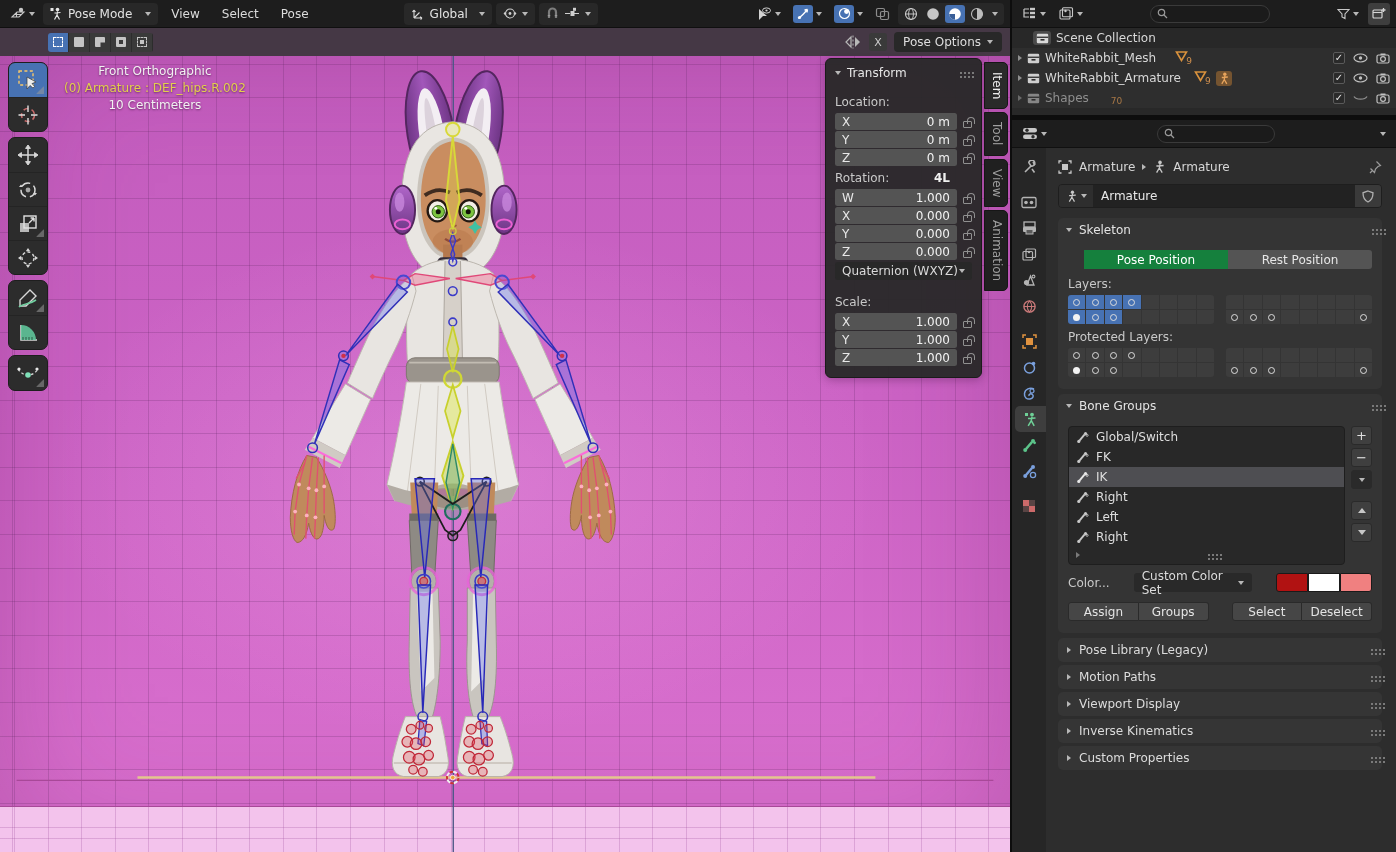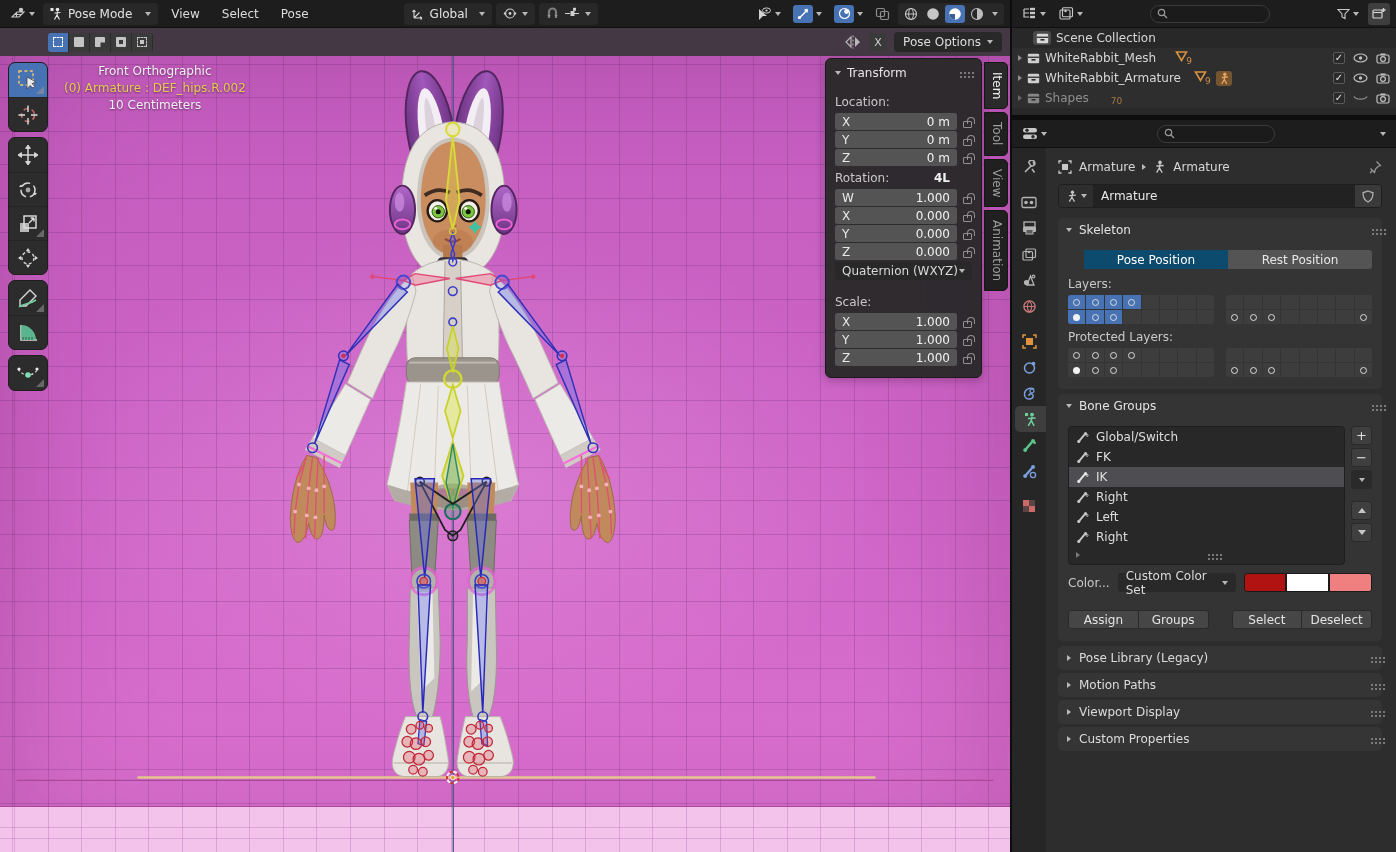--- a/index.html
+++ b/index.html
@@ -108,40 +108,40 @@
   .idname .seg-ico { width:34px;height:100%;background:#2e2e2e;display:flex;align-items:center;justify-content:center;gap:3px; }
   .idname .seg-txt { flex:1;height:100%;background:#222;display:flex;align-items:center;padding:0 8px;color:#e8e8e8; }
   .idname .seg-shield { width:26px;height:100%;background:#3a3a3a;display:flex;align-items:center;justify-content:center; }
 
   .panel { background:#343434;border-radius:5px;margin-bottom:5px; }
   .panel-h { height:24px;display:flex;align-items:center;gap:7px;padding:0 8px;color:#e3e3e3; }
   .panel-b { padding:2px 10px 12px 10px; }
 
   .seg2 { display:flex;height:19px;border-radius:3px;overflow:hidden;margin:6px 0 8px 0; }
   .seg2 .s { flex:1;display:flex;align-items:center;justify-content:center;color:#e6e6e6;background:#545454; }
-  .seg2 .s.on { background:#0c4a6e;color:#fff;margin-left:16px; }
+  .seg2 .s.on { background:#15803d;color:#fff;margin-left:16px; }
   .lay-lbl { color:#c9c9c9;margin:6px 0 4px 0; }
   .lay-wrap { display:flex;gap:12px; }
   .layer-grid { flex:1;display:flex;flex-direction:column;gap:1px;border-radius:3px;overflow:hidden; }
   .layer-row { display:flex;gap:1px; }
   .lcell { flex:1;height:14px;background:#3d3d3d;position:relative; }
   .lcell.on { background:#4772b3; }
   .lcell.dot::after { content:'';position:absolute;inset:0;margin:auto;width:5px;height:5px;border:1.3px solid #dcdcdc;border-radius:50%; }
   .lcell.fdot::after { content:'';position:absolute;inset:0;margin:auto;width:7px;height:7px;background:#f2f2f2;border-radius:50%; }
 
   .bg-list-wrap { display:flex;gap:6px;margin:6px 0 8px 0; }
   .bg-list { flex:1;background:#282828;border:1px solid #1e1e1e;border-radius:4px;overflow:hidden;padding-bottom:2px; }
   .bg-item { height:20px;display:flex;align-items:center;gap:7px;padding:0 7px;color:#dedede; }
   .bg-item.sel { background:#4e4e52; }
   .bg-foot { height:15px;display:flex;align-items:center;padding:0 7px; }
   .bg-foot .grip { margin:0 auto; }
   .bg-side { width:21px;display:flex;flex-direction:column;gap:3px; }
   .sbtn { width:21px;height:19px;background:#3f3f3f;border:1px solid #2a2a2a;border-radius:3px;color:#e0e0e0;display:flex;align-items:center;justify-content:center;font-size:13px;line-height:13px; }
   .sbtn.dk { background:#2a2a2a; }
-  .bg-colorrow { display:flex;align-items:center;gap:8px;margin-bottom:18px; }
+  .bg-colorrow { display:flex;align-items:center;gap:24px;margin-bottom:10px; }
   .colordrop { display:flex;align-items:center;gap:6px;background:#292929;border-radius:3px;height:19px;padding:0 8px;color:#dcdcdc; }
   .swatches { flex:1;display:flex;height:19px; }
   .swatch { flex:1;border:1px solid #1a1a1a; }
   .btnrow { display:flex;gap:23px; }
   .btnpair { flex:1;display:flex; }
   .pbtn { flex:1;height:19px;background:#464646;border:1px solid #2a2a2a;display:flex;align-items:center;justify-content:center;color:#e4e4e4; }
   .pbtn:first-child { border-radius:3px 0 0 3px; }
   .pbtn:last-child { border-radius:0 3px 3px 0;border-left:none; }
 
   .cpanel { background:#353535;border-radius:5px;height:24px;display:flex;align-items:center;gap:8px;padding:0 9px;margin-bottom:3px;color:#dcdcdc; }
@@ -1247,19 +1247,24 @@
           <span>Motion Paths</span>
           <span class="grip"></span>
         </div>
       <div class="cpanel">
           <span class="chev-r"></span>
           <span>Viewport Display</span>
           <span class="grip"></span>
         </div>
       <div class="cpanel">
           <span class="chev-r"></span>
+          <span>Inverse Kinematics</span>
+          <span class="grip"></span>
+        </div>
+      <div class="cpanel">
+          <span class="chev-r"></span>
           <span>Custom Properties</span>
           <span class="grip"></span>
         </div>
     </div>
   </div>
 
 </div>
 
 </body></html>

